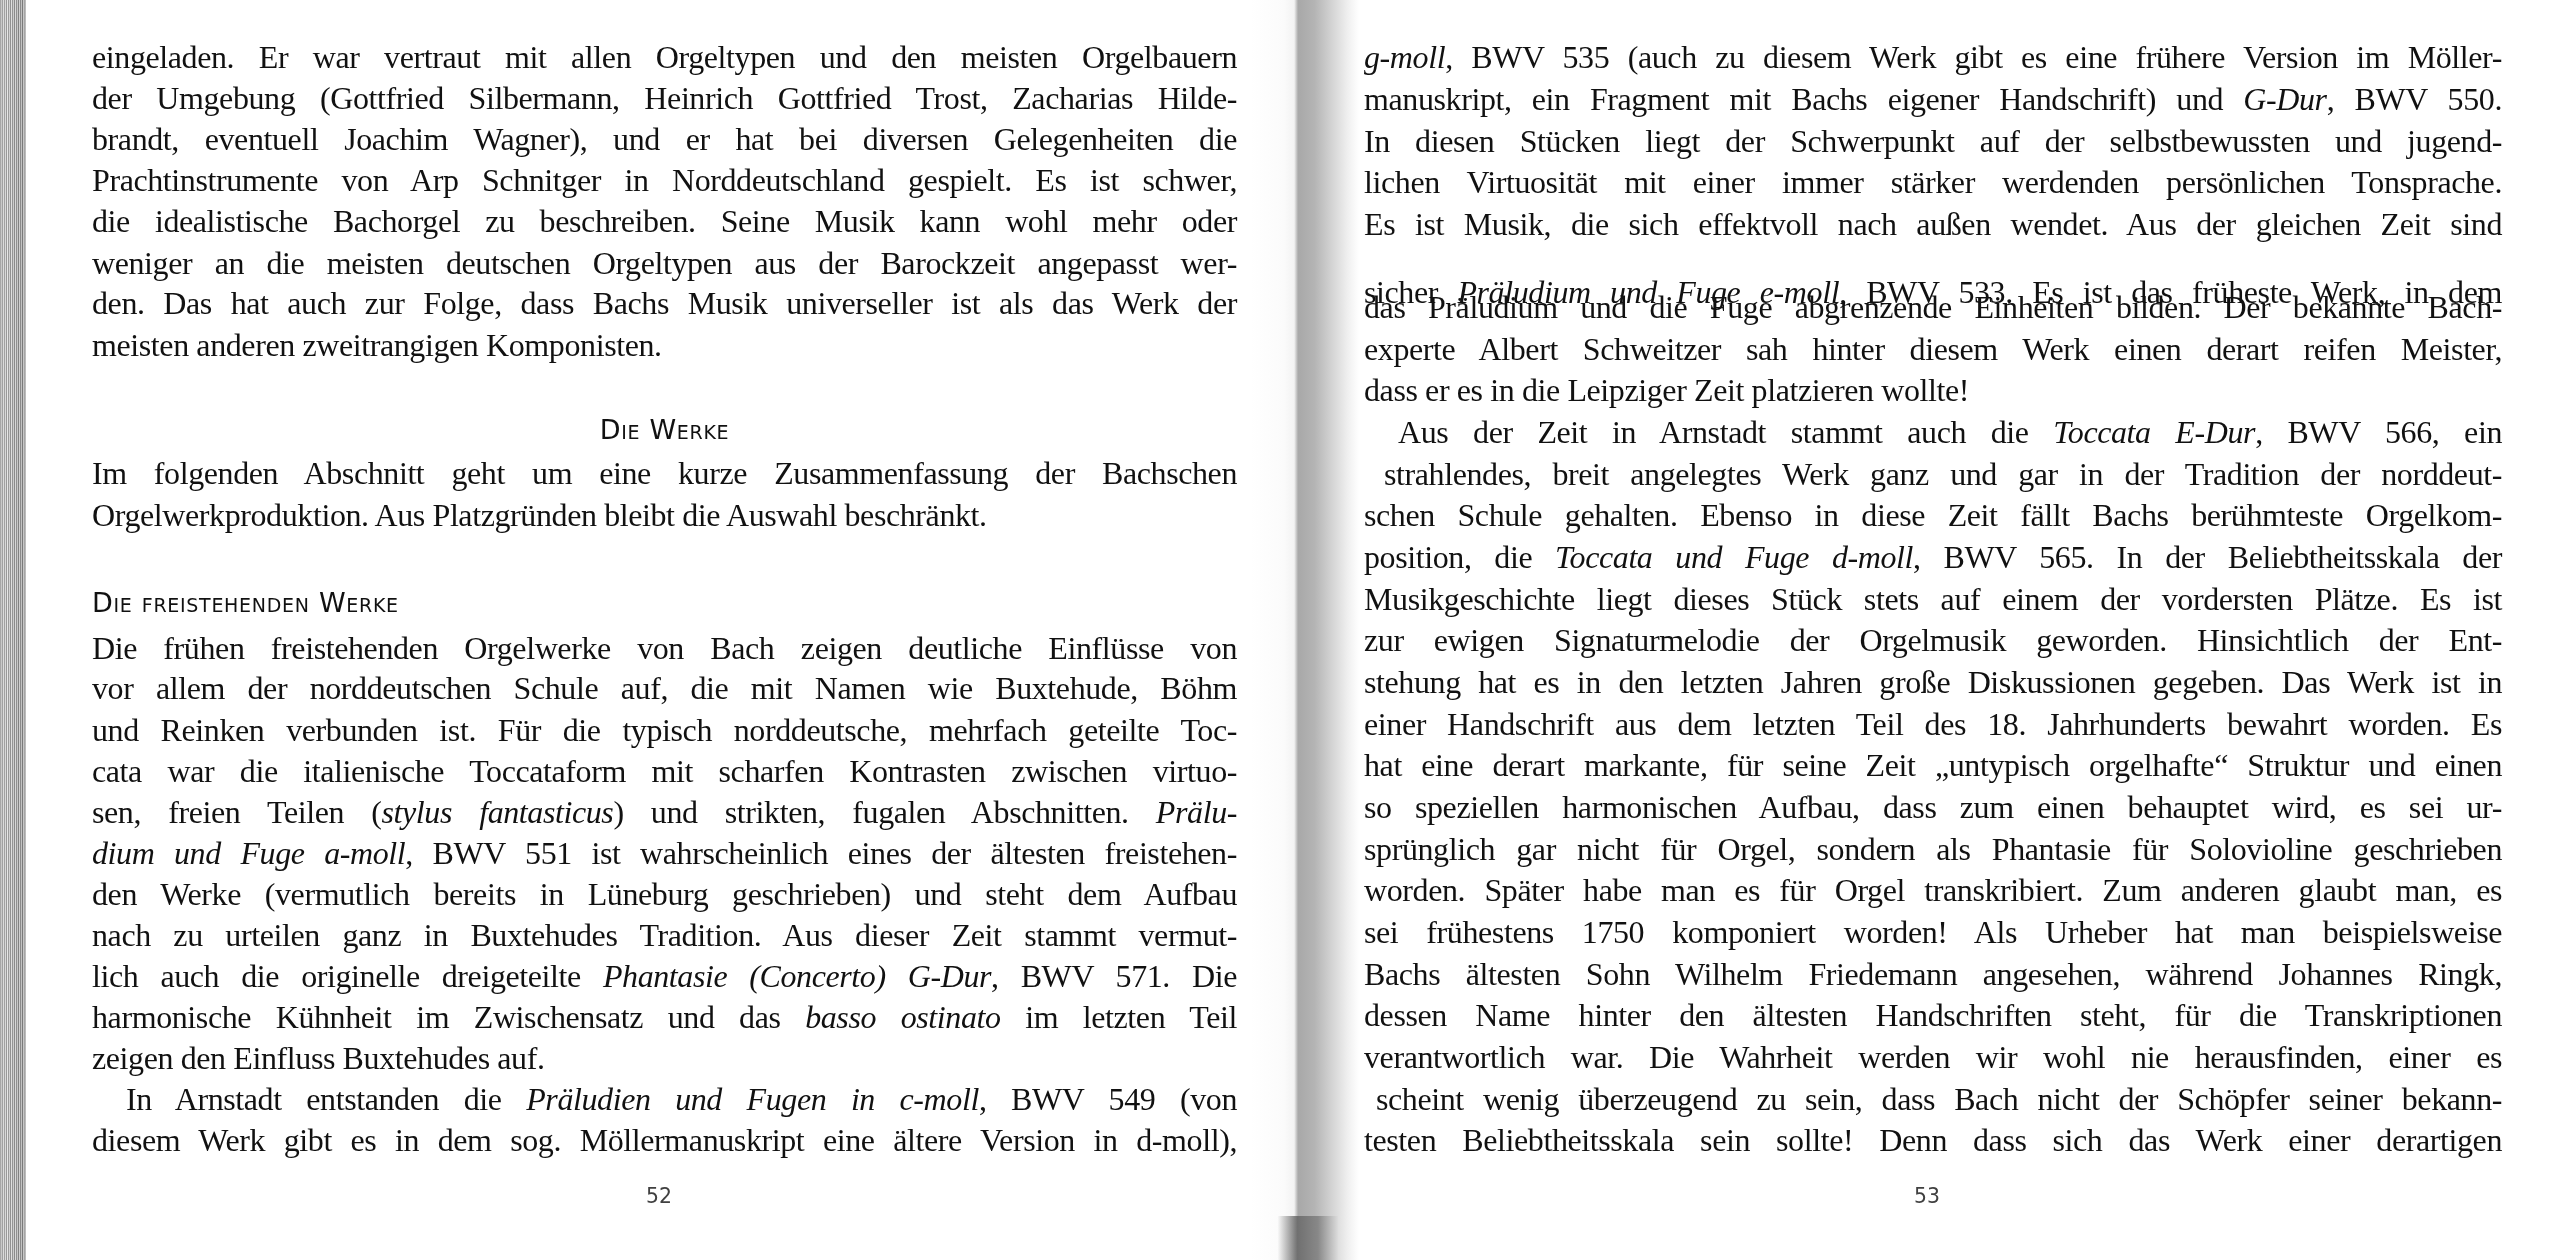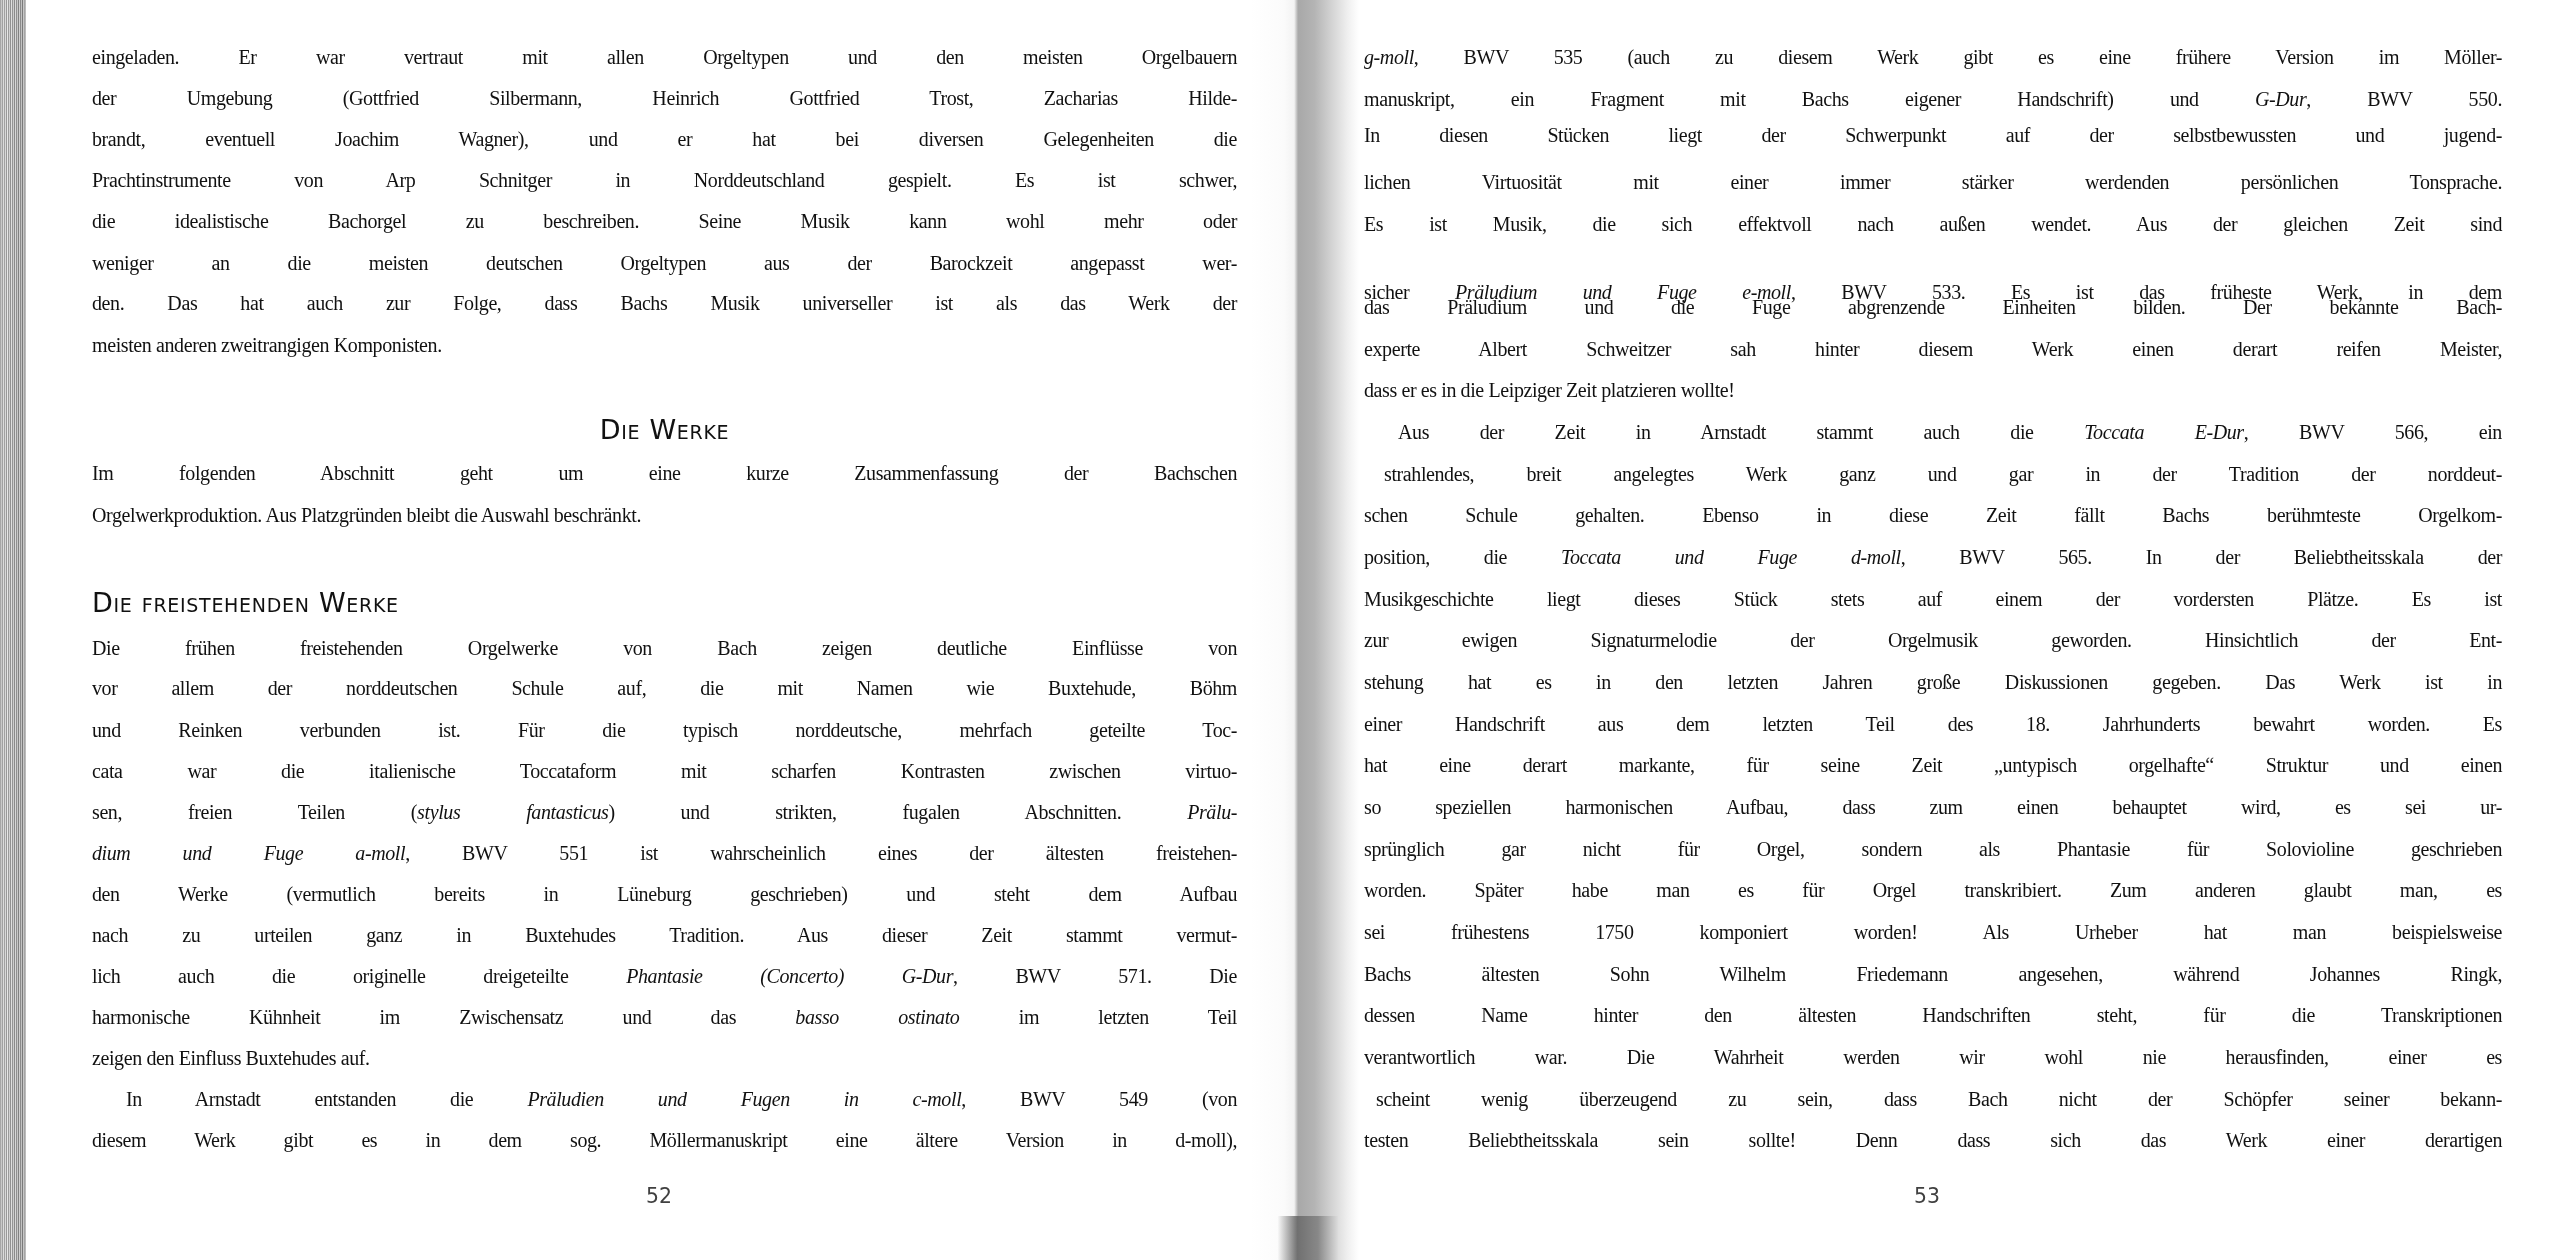--- a/index.html
+++ b/index.html
@@ -23,21 +23,21 @@
   }
   .left-shadow {
     position: absolute; left: 1250px; top: 0; width: 45px; height: 1261px;
     background: linear-gradient(90deg, #ffffff 0px, #fbfbfb 34px, #f2f2f2 45px);
   }
   .page { position: absolute; top: 0; }
   .page.left { left: 92px; width: 1145px; }
   .page.right { left: 1364px; width: 1138px; }
   .line {
     position: absolute; left: 0; right: 0;
-    font-size: 20px; line-height: 41px; height: 41px;
+    font-size: 32px; line-height: 41px; height: 41px;
     white-space: nowrap;
     text-align: justify; text-align-last: justify;
     letter-spacing: -0.4px;
   }
   .line.last { text-align-last: left; }
   .line.indent { text-indent: 34px; }
   .line em { font-style: italic; }
   .heading {
     position: absolute; font-family: "DejaVu Sans", "Liberation Sans", sans-serif;
     font-variant: small-caps; font-size: 27px; line-height: 34px; letter-spacing: 0.7px;
@@ -95,21 +95,21 @@
       <div class="line" style="top: 1120px;"><span>diesem Werk gibt es in dem sog. Möllermanuskript eine ältere Version in d-moll),</span></div>
     </div>
 
   <div class="page-number" style="left:554px; top:1183px">52</div>
 </div>
 
 <div class="page right">
   <div id="right-lines">
       <div class="line" style="top: 37px;"><em>g-moll</em><span>, BWV 535 (auch zu diesem Werk gibt es eine frühere Version im Möller-</span></div>
       <div class="line" style="top: 79px;"><span>manuskript, ein Fragment mit Bachs eigener Handschrift) und </span><em>G-Dur</em><span>, BWV 550.</span></div>
-      <div class="line" style="top: 115px;"><span>In diesen Stücken liegt der Schwerpunkt auf der selbstbewussten und jugend-</span></div>
+      <div class="line" style="top: 121px;"><span>In diesen Stücken liegt der Schwerpunkt auf der selbstbewussten und jugend-</span></div>
       <div class="line" style="top: 162px;"><span>lichen Virtuosität mit einer immer stärker werdenden persönlichen Tonsprache.</span></div>
       <div class="line" style="top: 204px;"><span>Es ist Musik, die sich effektvoll nach außen wendet. Aus der gleichen Zeit sind</span></div>
       <div class="line" style="top: 246px; margin-top: 26px;"><span>sicher </span><em>Präludium und Fuge e-moll</em><span>, BWV 533. Es ist das früheste Werk, in dem</span></div>
       <div class="line" style="top: 287px;"><span>das Präludium und die Fuge abgrenzende Einheiten bilden. Der bekannte Bach-</span></div>
       <div class="line" style="top: 329px;"><span>experte Albert Schweitzer sah hinter diesem Werk einen derart reifen Meister,</span></div>
       <div class="line last" style="top: 370px;"><span>dass er es in die Leipziger Zeit platzieren wollte!</span></div>
       <div class="line indent" style="top: 412px;"><span>Aus der Zeit in Arnstadt stammt auch die </span><em>Toccata E-Dur</em><span>, BWV 566, ein</span></div>
       <div class="line" style="top: 454px; margin-left: 20px;"><span>strahlendes, breit angelegtes Werk ganz und gar in der Tradition der norddeut-</span></div>
       <div class="line" style="top: 495px;"><span>schen Schule gehalten. Ebenso in diese Zeit fällt Bachs berühmteste Orgelkom-</span></div>
       <div class="line" style="top: 537px;"><span>position, die </span><em>Toccata und Fuge d-moll</em><span>, BWV 565. In der Beliebtheitsskala der</span></div>

